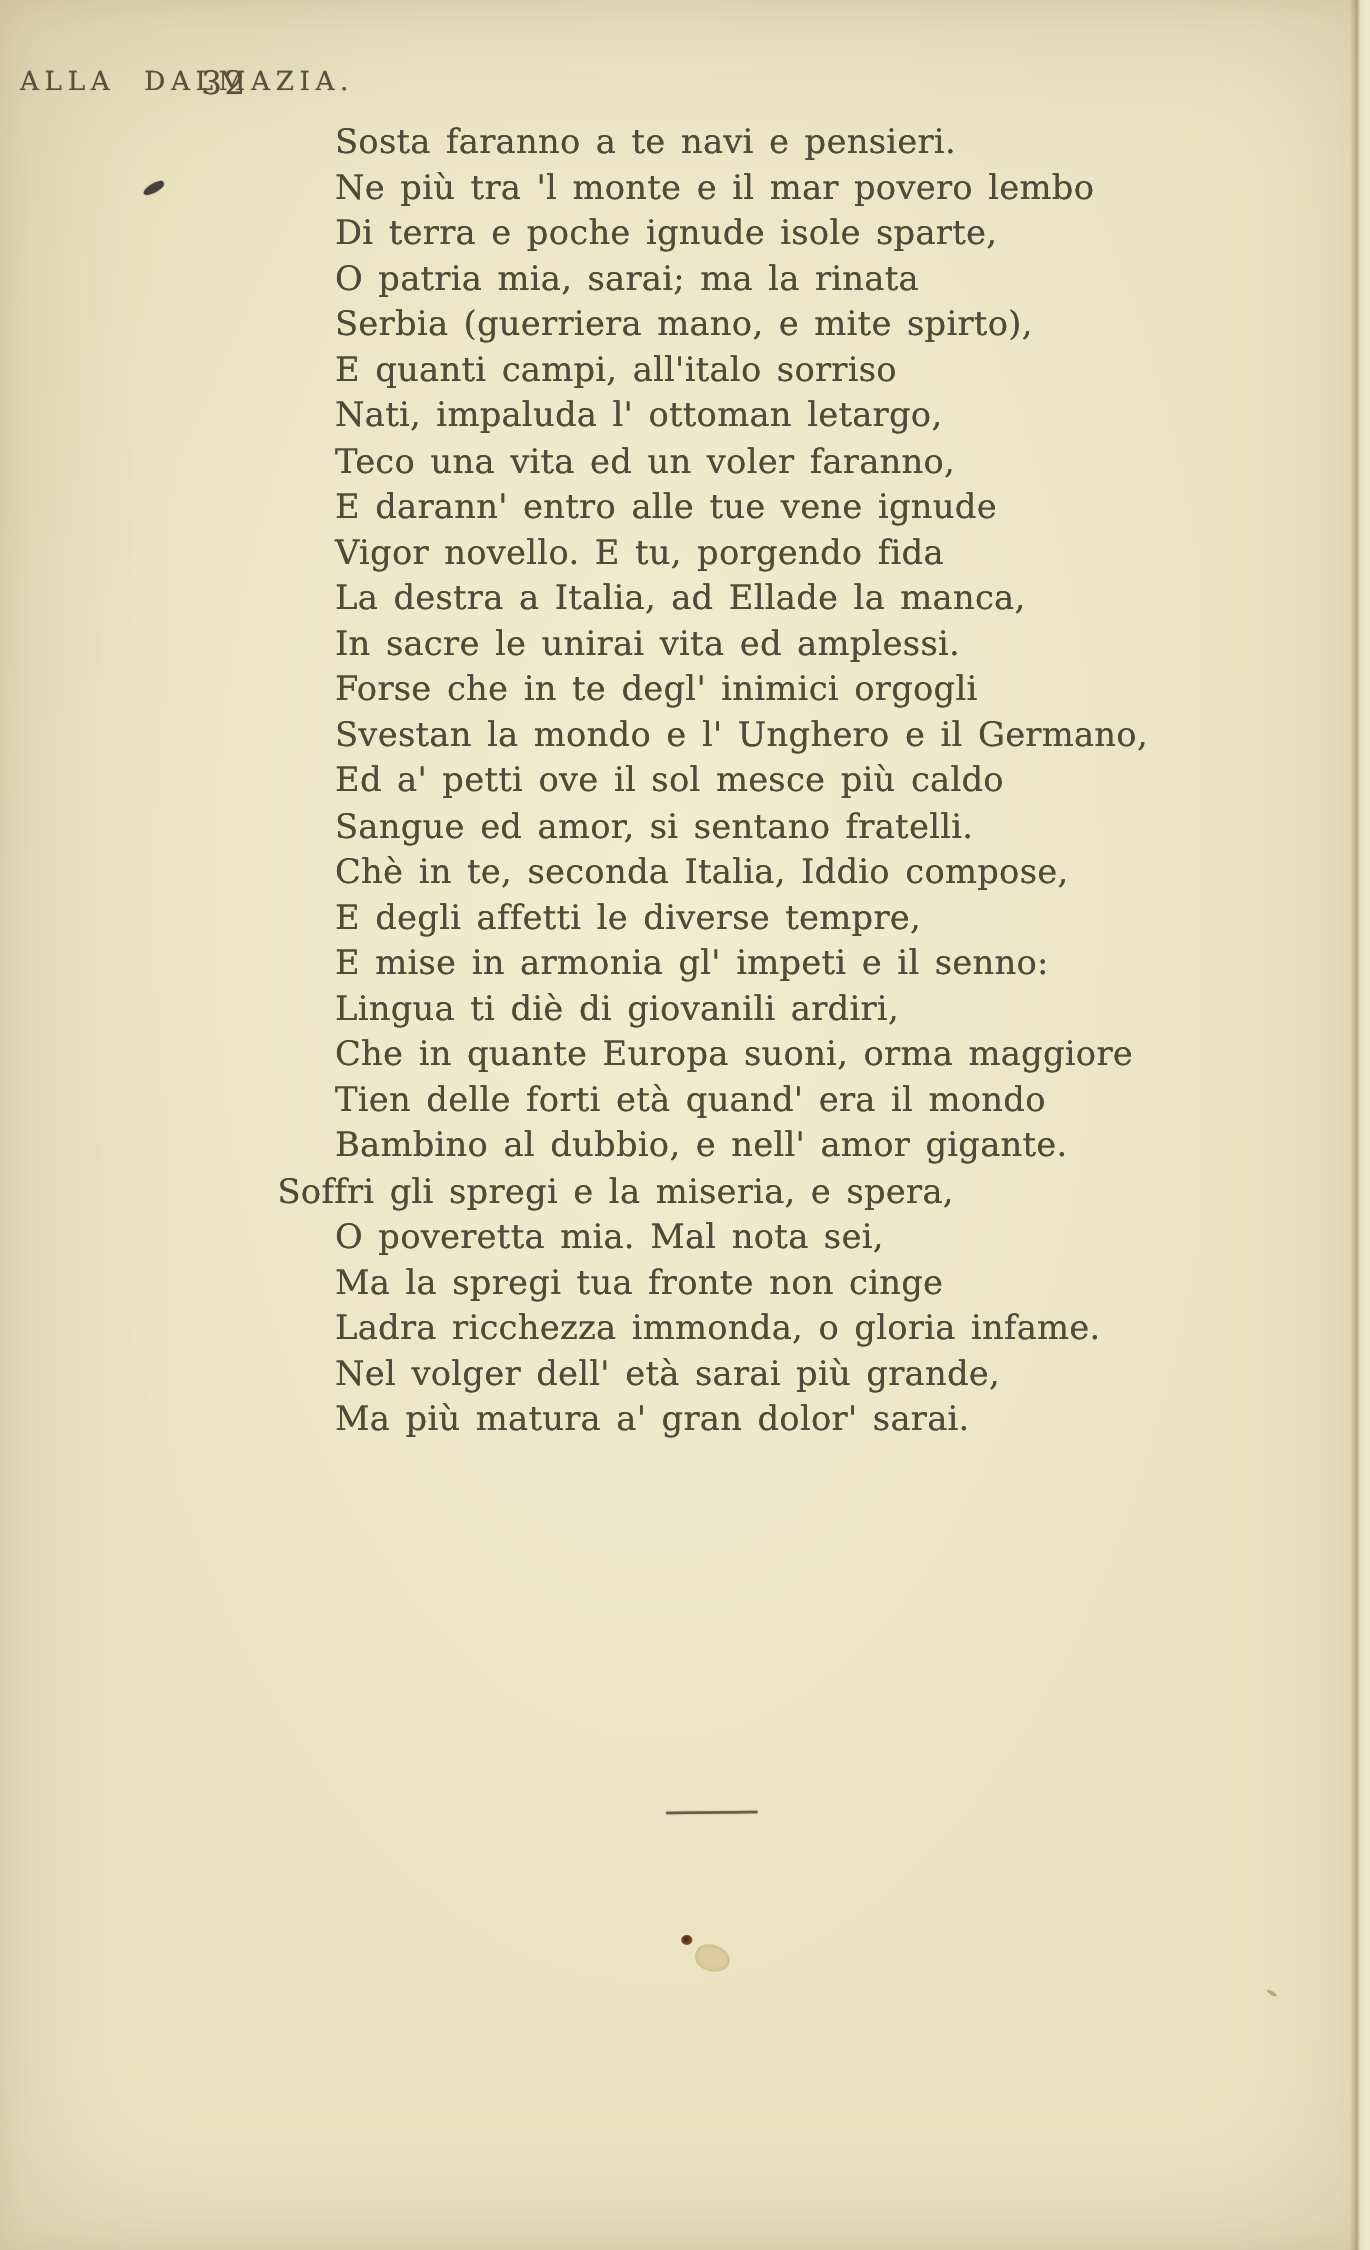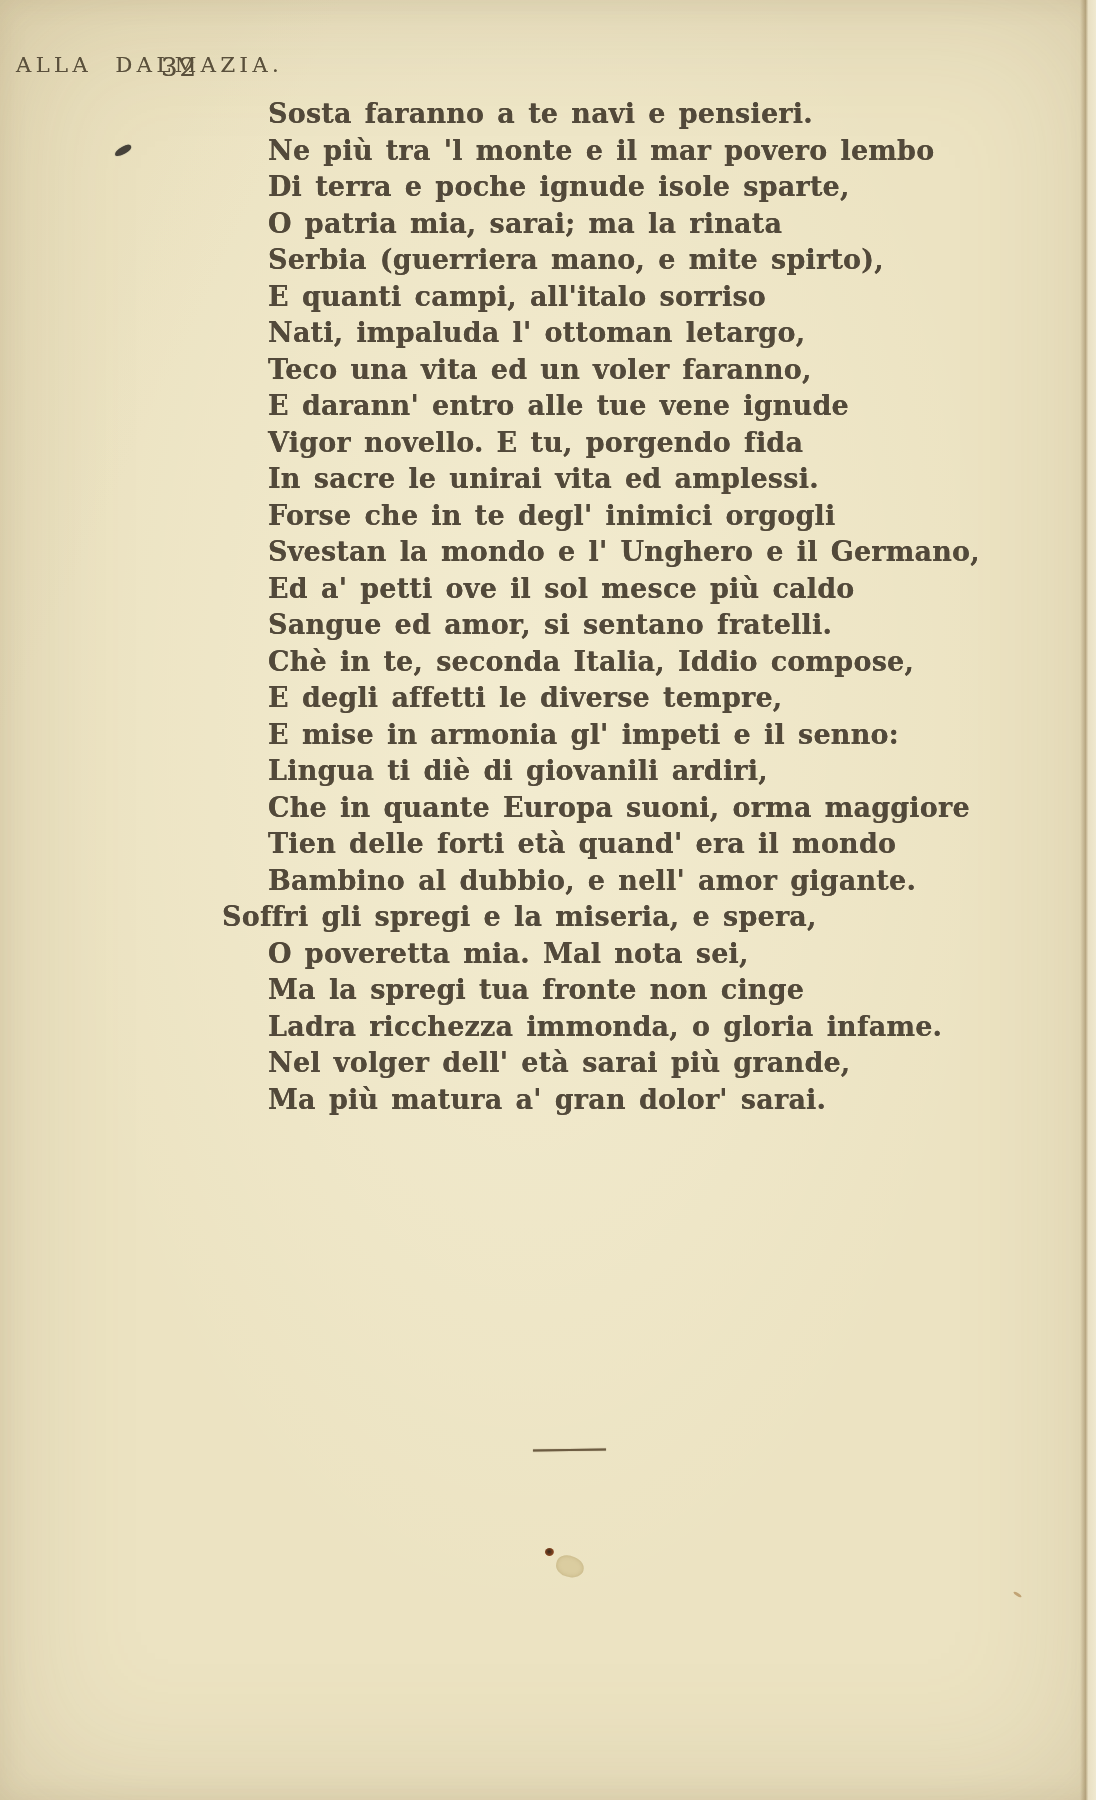--- a/index.html
+++ b/index.html
@@ -38,21 +38,20 @@
     text-shadow:0 0 .6px rgba(90,80,60,.7);
     padding-left:16px;
   }
   .poem{
     position:absolute;left:268px;top:96px;right:40px;
     font-size:27px;line-height:36.5px;
     color:#52493a;
     letter-spacing:.2px;word-spacing:3.5px;
     text-shadow:0 0 .5px rgba(82,73,58,.85);
     white-space:nowrap;
-    font-weight:bold;
   }
   .poem .line{height:36.5px;}
   .poem .line.outdent{margin-left:-46px;}
   .divider{
     position:absolute;left:533px;top:1449px;width:73px;height:2px;
     background:#6d5c42;transform:rotate(-.6deg);
     box-shadow:0 0 1px rgba(109,92,66,.8);
   }
   
   .mark{position:absolute;}
@@ -88,20 +87,21 @@
       <div class="line">Sosta faranno a te navi e pensieri.</div>
       <div class="line">Ne più tra 'l monte e il mar povero lembo</div>
       <div class="line">Di terra e poche ignude isole sparte,</div>
       <div class="line">O patria mia, sarai; ma la rinata</div>
       <div class="line">Serbia (guerriera mano, e mite spirto),</div>
       <div class="line">E quanti campi, all'italo sorriso</div>
       <div class="line">Nati, impaluda l' ottoman letargo,</div>
       <div class="line">Teco una vita ed un voler faranno,</div>
       <div class="line">E darann' entro alle tue vene ignude</div>
       <div class="line">Vigor novello. E tu, porgendo fida</div>
+      <div class="line">La destra a Italia, ad Ellade la manca,</div>
       <div class="line">In sacre le unirai vita ed amplessi.</div>
       <div class="line">Forse che in te degl' inimici orgogli</div>
       <div class="line">Svestan la mondo e l' Unghero e il Germano,</div>
       <div class="line">Ed a' petti ove il sol mesce più caldo</div>
       <div class="line">Sangue ed amor, si sentano fratelli.</div>
       <div class="line">Chè in te, seconda Italia, Iddio compose,</div>
       <div class="line">E degli affetti le diverse tempre,</div>
       <div class="line">E mise in armonia gl' impeti e il senno:</div>
       <div class="line">Lingua ti diè di giovanili ardiri,</div>
       <div class="line">Che in quante Europa suoni, orma maggiore</div>

